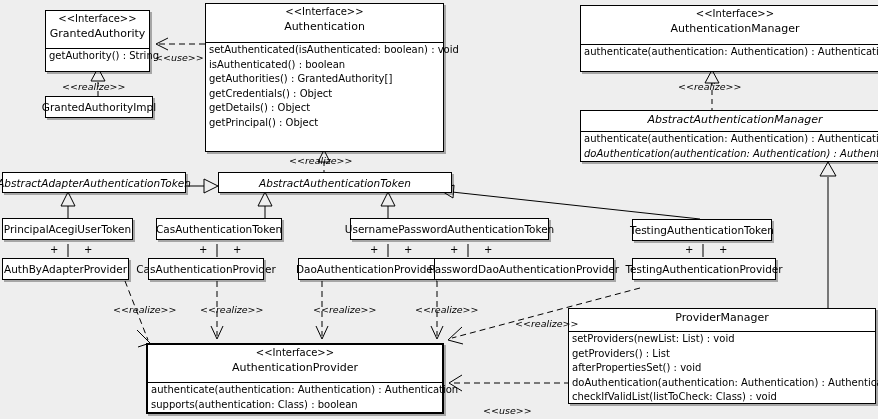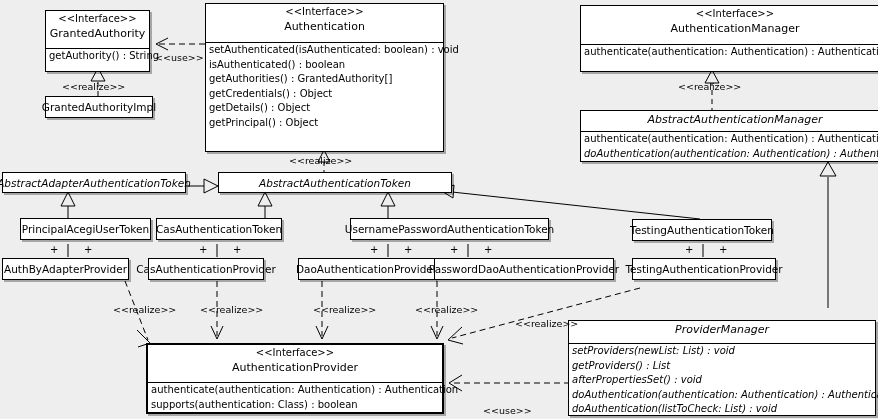--- a/index.html
+++ b/index.html
@@ -75,20 +75,21 @@
   }
   
   .elabel {
     position: absolute;
     font-size: 9.5px;
     line-height: 12px;
     color: #000;
     white-space: nowrap;
     background: transparent;
     z-index: 6;
+    font-style: italic;
   }
   .plus {
     position: absolute;
     font-size: 10px;
     line-height: 10px;
     color: #000;
     z-index: 6;
   }
 </style>
 </head>
@@ -207,21 +208,21 @@
   </div>
 
   <div class="uml-box simple" style="left:2px; top:172px; width:184px; height:21px;">
     <span class="cname abstract">AbstractAdapterAuthenticationToken</span>
   </div>
 
   <div class="uml-box simple" style="left:218px; top:172px; width:234px; height:21px;">
     <span class="cname abstract">AbstractAuthenticationToken</span>
   </div>
 
-  <div class="uml-box simple" style="left:2px; top:218px; width:131px; height:22px;margin-left:18px;">
+  <div class="uml-box simple" style="left:2px; top:218px; width:131px; height:22px;">
     <span class="cname">PrincipalAcegiUserToken</span>
   </div>
 
   <div class="uml-box simple" style="left:156px; top:218px; width:126px; height:22px;">
     <span class="cname">CasAuthenticationToken</span>
   </div>
 
   <div class="uml-box simple" style="left:350px; top:218px; width:199px; height:22px;">
     <span class="cname">UsernamePasswordAuthenticationToken</span>
   </div>
@@ -254,30 +255,30 @@
     <div class="compartment head" style="height:37px;">
       <span class="stereo">&lt;&lt;Interface&gt;&gt;</span>
       <span class="cname">AuthenticationProvider</span>
     </div>
     <div class="compartment ops">
       <span class="op">authenticate(authentication: Authentication) : Authentication</span>
       <span class="op">supports(authentication: Class) : boolean</span>
     </div>
   </div>
 
-  <div class="uml-box" style="left:568px; top:320px; width:308px; height:96px;font-style:italic;">
+  <div class="uml-box" style="left:568px; top:308px; width:308px; height:96px;">
     <div class="compartment head" style="height:22px;">
       <span class="cname">ProviderManager</span>
     </div>
     <div class="compartment ops">
       <span class="op">setProviders(newList: List) : void</span>
       <span class="op">getProviders() : List</span>
       <span class="op">afterPropertiesSet() : void</span>
       <span class="op">doAuthentication(authentication: Authentication) : Authentication</span>
-      <span class="op">doAuthentication(listToCheck: List) : void</span>
+      <span class="op">checkIfValidList(listToCheck: Class) : void</span>
     </div>
   </div>
 
   <span class="elabel" style="left:155px; top:52px;">&lt;&lt;use&gt;&gt;</span>
 
   <span class="elabel" style="left:62px; top:81px;">&lt;&lt;realize&gt;&gt;</span>
 
   <span class="elabel" style="left:289px; top:155px;">&lt;&lt;realize&gt;&gt;</span>
 
   <span class="elabel" style="left:678px; top:81px;">&lt;&lt;realize&gt;&gt;</span>

